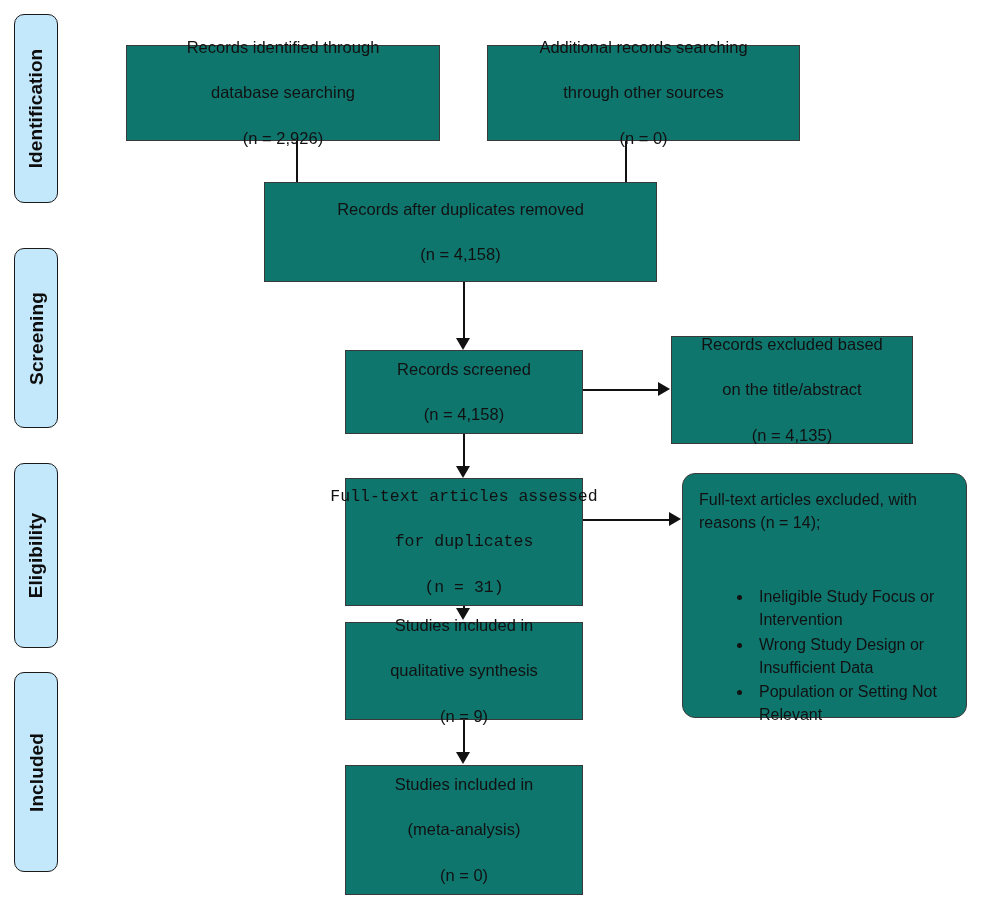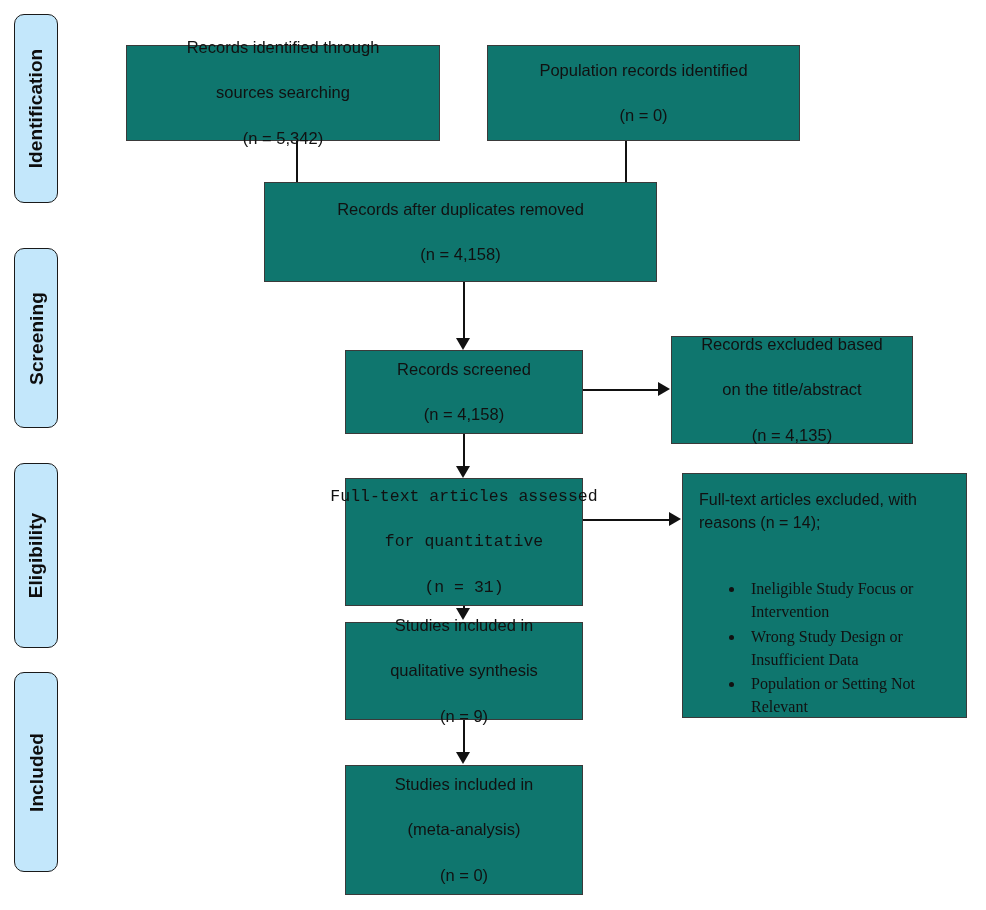--- a/index.html
+++ b/index.html
@@ -61,32 +61,32 @@
     gap: 22px;
   }
   .flow-box .line { display: block; white-space: pre; }
 
   
   .flow-box.reasons {
     align-items: flex-start;
     justify-content: flex-start;
     text-align: left;
     padding: 14px 12px 10px 16px;
+    border-radius: 13px;
   }
   .reasons .reason-head {
     font-size: 16px;
     line-height: 1.45;
     margin: 0 0 18px 0;
     display: block;
   }
   .reasons ul {
-    margin: 4px;
+    margin: 12px;
     padding: 0 0 0 42px;
     list-style: disc;
-    font-family: Liberation Serif, serif;
   }
   .reasons li {
     font-size: 16px;
     line-height: 1.42;
     margin-bottom: 2px;
     padding-left: 6px;
   }
 
   
   .conn {
@@ -149,26 +149,27 @@
   <div class="arrow-right" style="left:669px; top:512px;"></div>
 
   <div class="conn v" style="left:463px; top:578px; height:32px;"></div>
   <div class="arrow-down" style="left:456px; top:608px;"></div>
 
   <div class="conn v" style="left:463px; top:720px; height:35px;"></div>
   <div class="arrow-down" style="left:456px; top:752px;"></div>
 
   <div class="flow-box" style="left:126px; top:45px; width:314px; height:96px;">
     <span class="line">Records identified through</span>
-    <span class="line">sources searching</span>
-    <span class="line">(n = 5,342)</span>
+    <span class="line">database searching</span>
+    <span class="line">(n = 2,926)</span>
   </div>
 
   <div class="flow-box" style="left:487px; top:45px; width:313px; height:96px;">
-    <span class="line">Population records identified</span>
+    <span class="line">Additional records searching</span>
+    <span class="line">through other sources</span>
     <span class="line">(n = 0)</span>
   </div>
 
   <div class="flow-box" style="left:264px; top:182px; width:393px; height:100px;">
     <span class="line">Records after duplicates removed</span>
     <span class="line">(n = 4,158)</span>
   </div>
 
   <div class="flow-box" style="left:345px; top:350px; width:238px; height:84px;">
     <span class="line">Records screened</span>
@@ -176,21 +177,21 @@
   </div>
 
   <div class="flow-box" style="left:671px; top:336px; width:242px; height:108px;align-items:center;">
     <span class="line">Records excluded based</span>
     <span class="line">on the title/abstract</span>
     <span class="line">(n = 4,135)</span>
   </div>
 
   <div class="flow-box" style="left:345px; top:478px; width:238px; height:128px;font-family:Liberation Mono, monospace;">
     <span class="line">Full-text articles assessed</span>
-    <span class="line">for quantitative</span>
+    <span class="line">for duplicates</span>
     <span class="line">(n = 31)</span>
   </div>
 
   <div class="flow-box reasons" style="left:682px; top:473px; width:285px; height:245px;">
     <span class="reason-head">Full-text articles excluded, with reasons  (n = 14);</span>
     <ul>
       <li>Ineligible Study Focus or Intervention</li>
       <li>Wrong Study Design or Insufficient Data</li>
       <li>Population or Setting Not Relevant</li>
     </ul>

